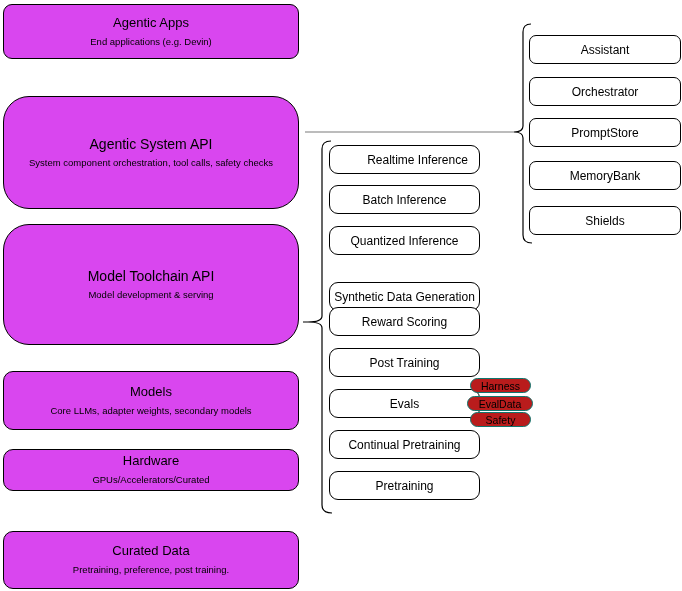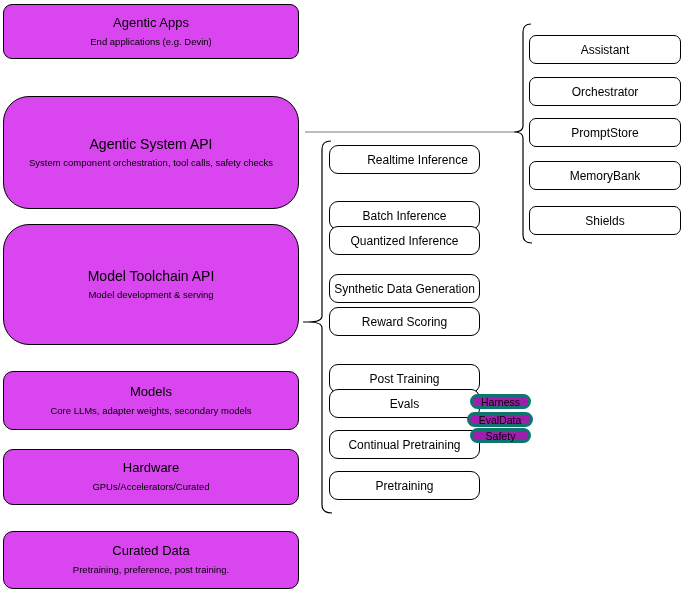--- a/index.html
+++ b/index.html
@@ -43,27 +43,26 @@
     box-sizing:border-box;
     background:#ffffff;
     border:1px solid #000000;
     border-radius:7px;
     display:flex; align-items:center; justify-content:center;
     font-size:12px;
   }
   .badge {
     position:absolute;
     box-sizing:border-box;
-    background:#a21caf;
-    border:3px solid #0f766e;
+    background:#b91c1c;
+    border:1px solid #0f766e;
     border-radius:8px;
     display:flex; align-items:center; justify-content:center;
     font-size:10.5px;
     z-index:5;
-    margin-top:16px;
   }
 </style>
 </head>
 <body>
 
 <div id="canvas">
 
   <svg id="connectors" width="682" height="591" viewBox="0 0 682 591" fill="none">
     <line x1="305" y1="132" x2="514" y2="132" stroke-width="1.2" stroke="#7b7b7b"></line>
     <path d="M531 24 Q523 24 523 32 L523 126 Q523 132 514 132 Q523 132 523 138 L523 235 Q523 243 532 243" stroke-width="1.2" stroke="#000000"></path>
@@ -83,36 +82,36 @@
   <div class="node stack-node big" style="top:224px; height:121px; border-radius:26px;">
     <div class="title">Model Toolchain API</div>
     <div class="subtitle">Model development &amp; serving</div>
   </div>
 
   <div class="node stack-node" style="top:371px; height:59px; border-radius:10px;">
     <div class="title">Models</div>
     <div class="subtitle">Core LLMs, adapter weights, secondary models</div>
   </div>
 
-  <div class="node stack-node" style="top:449px; height:56px; border-radius:10px;">
+  <div class="node stack-node" style="top:449px; height:42px; border-radius:10px;">
     <div class="title">Hardware</div>
     <div class="subtitle">GPUs/Accelerators/Curated</div>
   </div>
 
   <div class="node stack-node" style="top:531px; height:58px; border-radius:10px;">
     <div class="title">Curated Data</div>
     <div class="subtitle">Pretraining, preference, post training.</div>
   </div>
 
   <div class="item" style="top:145px;padding-left:26px;">Realtime Inference</div>
-  <div class="item" style="top:201px;">Batch Inference</div>
+  <div class="item" style="top:185px;">Batch Inference</div>
   <div class="item" style="top:226px;">Quantized Inference</div>
-  <div class="item" style="top:274px;">Synthetic Data Generation</div>
+  <div class="item" style="top:282px;">Synthetic Data Generation</div>
   <div class="item" style="top:307px;">Reward Scoring</div>
-  <div class="item" style="top:364px;">Post Training</div>
+  <div class="item" style="top:348px;">Post Training</div>
   <div class="item" style="top:389px;">Evals</div>
   <div class="item" style="top:430px;">Continual Pretraining</div>
   <div class="item" style="top:471px;">Pretraining</div>
 
   <div class="badge" style="left:470px; top:378px; width:61px; height:15px;">Harness</div>
   <div class="badge" style="left:467px; top:396px; width:66px; height:15px;text-align:center;">EvalData</div>
   <div class="badge" style="left:470px; top:412px; width:61px; height:15px;">Safety</div>
 
   <div class="component" style="top:35px;">Assistant</div>
   <div class="component" style="top:77px;">Orchestrator</div>

